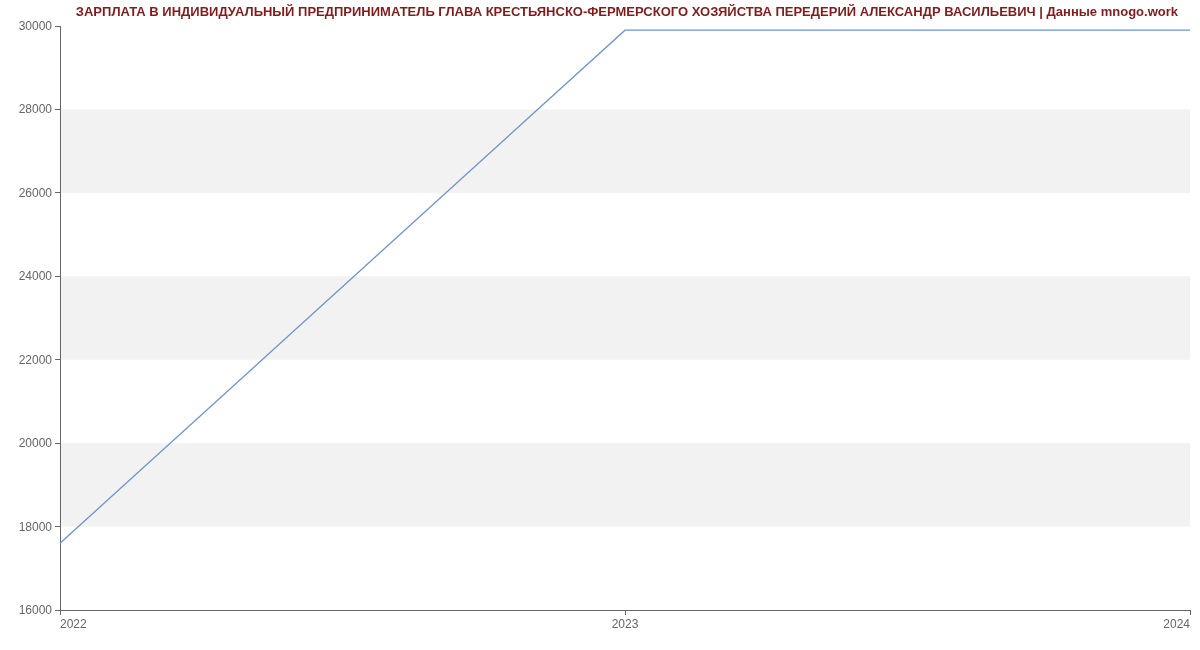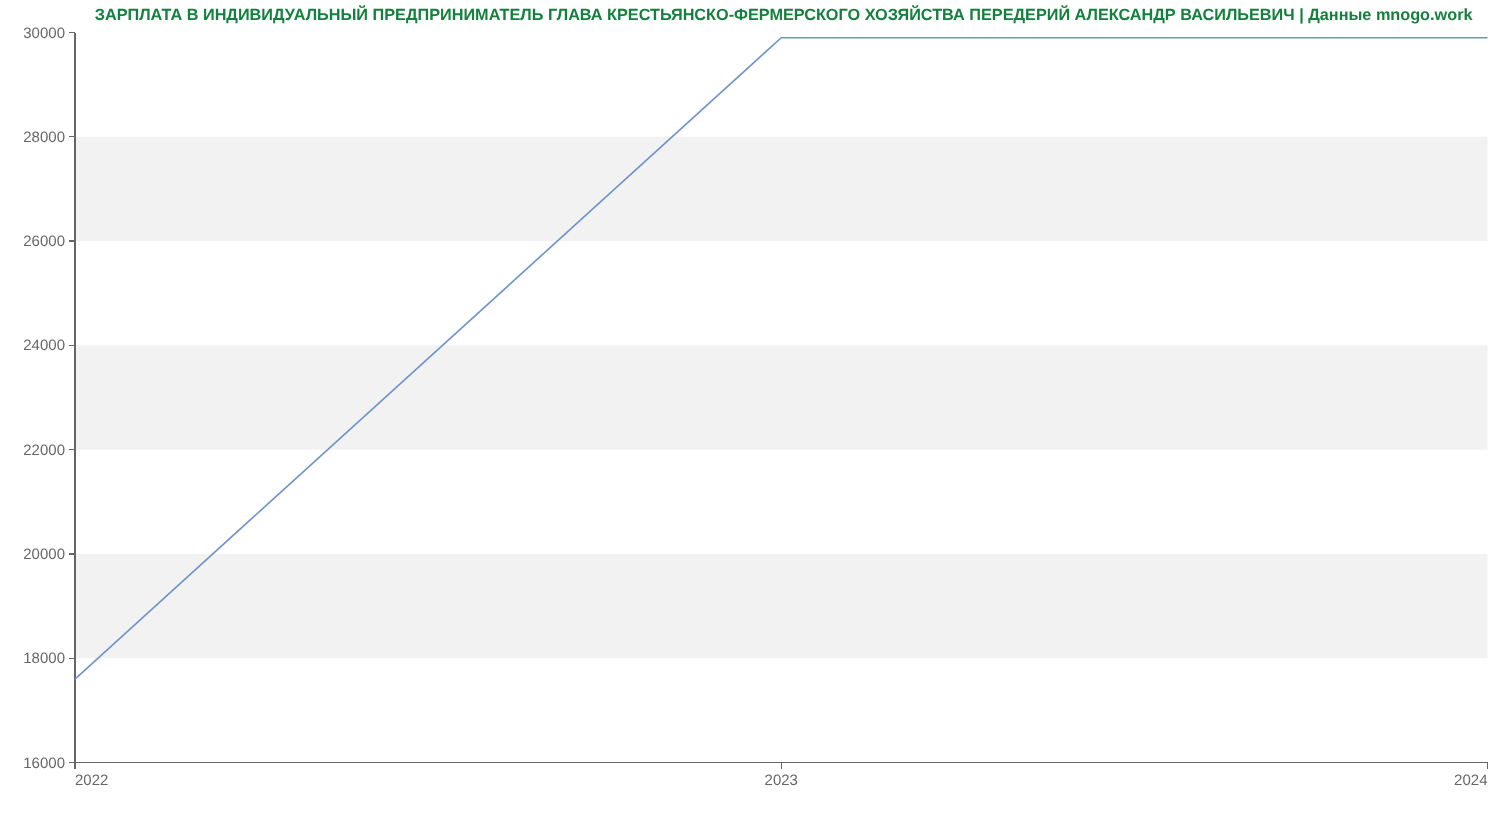--- a/index.html
+++ b/index.html
@@ -20,21 +20,21 @@
   .title {
     position: absolute;
     top: 4px;
     left: 0;
     width: 1184px;
     text-align: right;
     padding-right: 6px;
     box-sizing: border-box;
     font-size: 13px;
     font-weight: 700;
-    color: #15803d;
+    color: #7f1d1d;
   }
   svg { display: block; }
   .axis-line { stroke: #666; stroke-width: 1; shape-rendering: crispEdges; }
   .band { fill: #f2f2f2; }
   .series-line { fill: none; stroke: #6e93c9; stroke-width: 1.3; }
   .tick-label { font-size: 12px; fill: #666; }
 </style>
 </head>
 <body>
 

